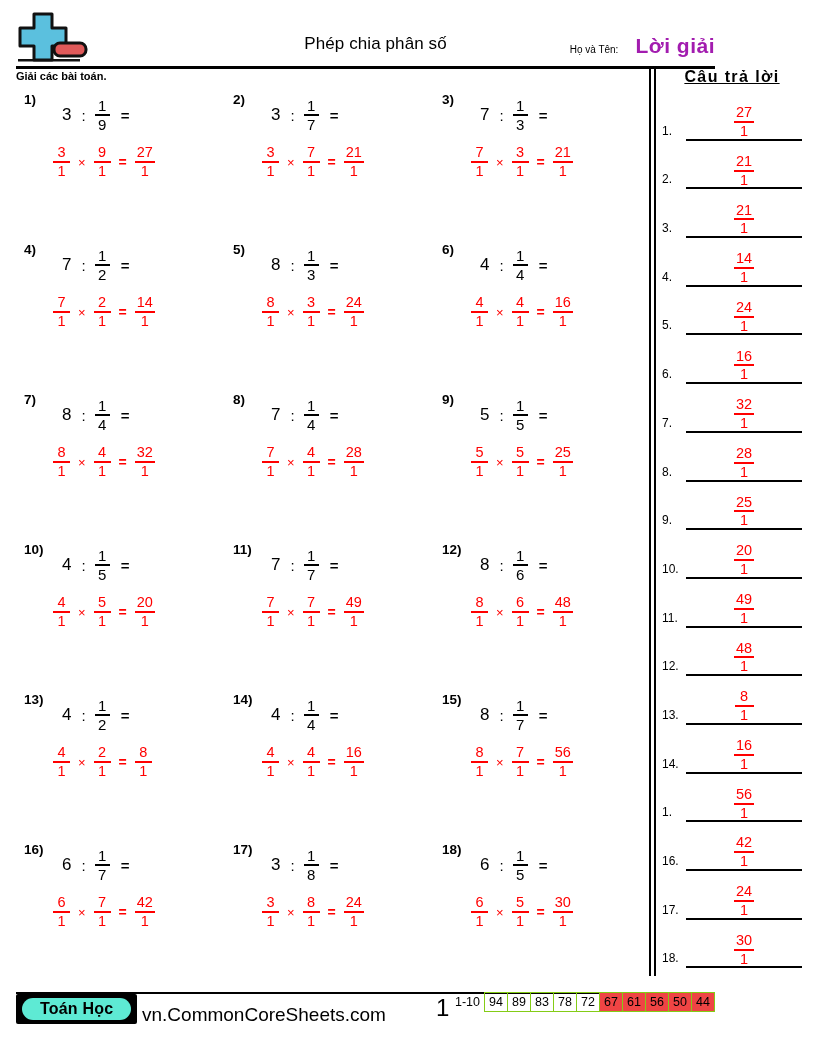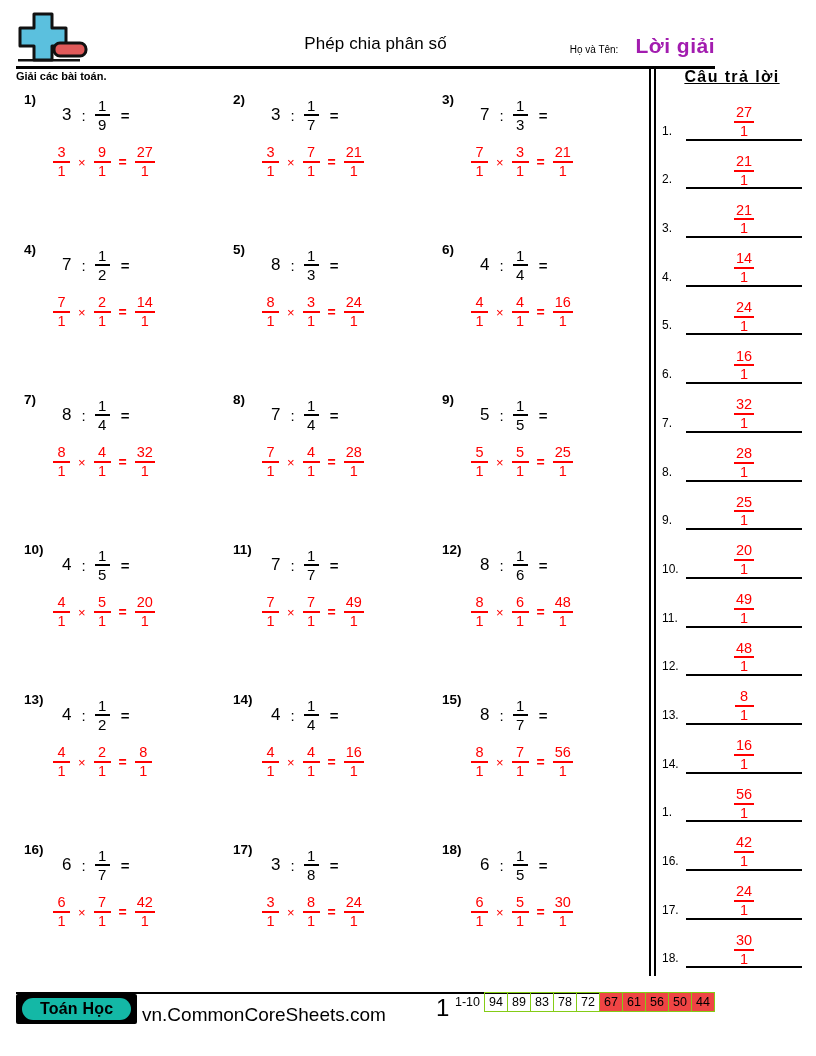--- a/index.html
+++ b/index.html
@@ -242,21 +242,21 @@
 
   .brand-box {
     position: absolute;
     left: 0;
     top: 0;
     background: #000;
     padding: 4px 6px;
     border-radius: 2px;
   }
   .brand-pill {
-    background: #14b8a6;
+    background: #5eead4;
     color: #000;
     font-size: 16px;
     font-weight: bold;
     border-radius: 18px;
     padding: 2px 18px;
     letter-spacing: 0.2px;
   }
 
   .site-url {
     position: absolute;

